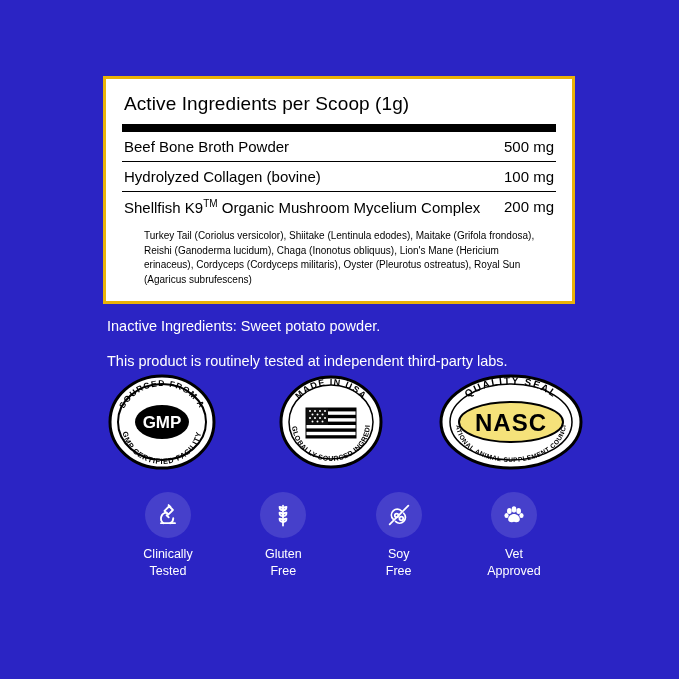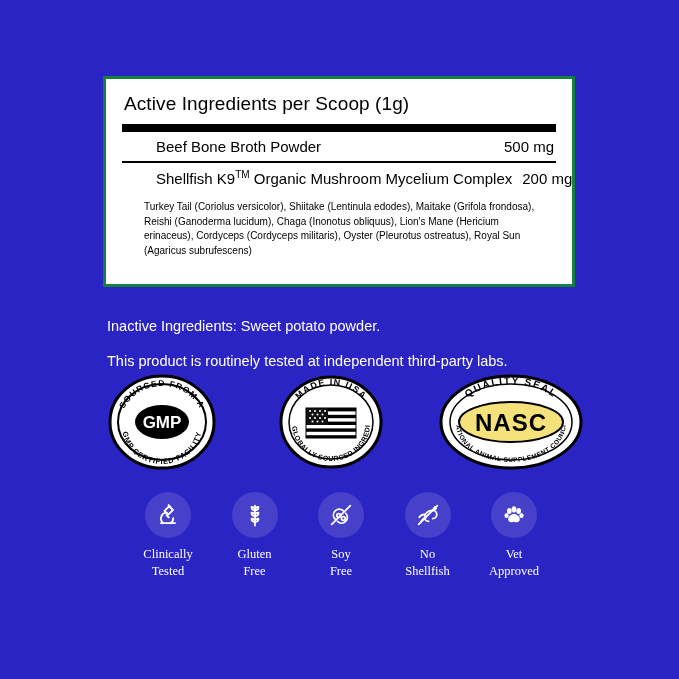--- a/index.html
+++ b/index.html
@@ -20,47 +20,46 @@
     box-sizing: border-box;
   }
 
   
   .panel {
     position: absolute;
     left: 103px;
     top: 76px;
     width: 472px;
     background: #ffffff;
-    border: 3px solid #15803d;
+    border: 3px solid #eab308;
     box-sizing: border-box;
-    padding: 12px 16px 22px 16px;
+    padding: 12px 16px 10px 16px;
   }
   .panel-title {
     font-size: 19px;
     color: #000;
     letter-spacing: 0.1px;
     margin: 2px 0 9px 2px;
   }
   .rule-thick {
     height: 8px;
     background: #000;
     margin: 0 0 0 0;
   }
   .rule-thin {
     height: 1px;
     background: #000;
   }
   .ing-row {
     display: flex;
-    align-items: center;
+    align-items: flex-start;
     justify-content: space-between;
     padding: 6px 2px 6px 2px;
     font-size: 15px;
     color: #000;
-    margin-left: 32px;
   }
   .ing-name {
     white-space: nowrap;
   }
   .ing-amt {
     white-space: nowrap;
     padding-left: 10px;
   }
   .sup {
     font-size: 10px;
@@ -113,21 +112,20 @@
     left: 126px;
     top: 492px;
     width: 430px;
     display: flex;
     justify-content: space-between;
   }
   .badge {
     width: 84px;
     text-align: center;
     color: #ffffff;
-    font-family: Liberation Serif, serif;
   }
   .badge-circle {
     width: 46px;
     height: 46px;
     margin: 0 auto 8px auto;
     border-radius: 50%;
     background: rgba(255,255,255,0.13);
     display: flex;
     align-items: center;
     justify-content: center;
@@ -146,20 +144,24 @@
   <div class="panel">
     <div class="panel-title">Active Ingredients per Scoop (1g)</div>
     <div class="rule-thick"></div>
 
     <div class="ing-row">
       <span class="ing-name">Beef Bone Broth Powder</span>
       <span class="ing-amt">500 mg</span>
     </div>
     <div class="rule-thin"></div>
 
+    <div class="ing-row">
+      <span class="ing-name">Hydrolyzed Collagen (bovine)</span>
+      <span class="ing-amt">100 mg</span>
+    </div>
     <div class="rule-thin"></div>
 
     <div class="ing-row">
       <span class="ing-name"><span>Shellfish K9</span><span class="sup">TM</span><span> Organic Mushroom Mycelium Complex</span></span>
       <span class="ing-amt">200 mg</span>
     </div>
 
     <div class="sub-list">Turkey Tail  (Coriolus versicolor), Shiitake (Lentinula edodes), Maitake (Grifola frondosa), Reishi (Ganoderma lucidum), Chaga (Inonotus obliquus), Lion's Mane (Hericium erinaceus), Cordyceps (Cordyceps militaris), Oyster (Pleurotus ostreatus), Royal Sun (Agaricus subrufescens)</div>
   </div>
 
@@ -297,35 +299,20 @@
           <path d="M9 17.5c2 2 5 2 7 0s2-5 0-7"></path>
           <circle cx="10" cy="12.5" r="1.6"></circle>
           <circle cx="14" cy="15" r="1.6"></circle>
           <path d="M4 20L20 4"></path>
         </svg>
       </div>
       <div class="badge-label">Soy
 Free</div>
     </div>
 
-    <div class="badge">
-      <div class="badge-circle">
-        <svg width="28" height="28" viewBox="0 0 24 24" fill="none" stroke="#ffffff" stroke-width="1.5" stroke-linecap="round" stroke-linejoin="round">
-          <path d="M16 8c-4 0-7 2.5-7 6 0 2 1.5 3.5 3.5 3.5"></path>
-          <path d="M16 8c2 0 3.5 1.5 3.5 3.5S18 15 16 15"></path>
-          <path d="M9 11.5c-2 0-3.5 1-4.5 2.5"></path>
-          <path d="M10 14.5c-2 .5-3 1.5-4 3"></path>
-          <path d="M16 8l2-3"></path>
-          <path d="M16 8l3-1.5"></path>
-          <path d="M4 20L20 4"></path>
-        </svg>
-      </div>
-      <div class="badge-label">No
-Shellfish</div>
-    </div>
 
     <div class="badge">
       <div class="badge-circle">
         <svg width="28" height="28" viewBox="0 0 24 24" fill="#ffffff">
           <ellipse cx="8" cy="8.5" rx="2" ry="2.6"></ellipse>
           <ellipse cx="12" cy="7.2" rx="2" ry="2.7"></ellipse>
           <ellipse cx="16" cy="8.5" rx="2" ry="2.6"></ellipse>
           <ellipse cx="18.4" cy="12.4" rx="1.8" ry="2.2"></ellipse>
           <ellipse cx="5.6" cy="12.4" rx="1.8" ry="2.2"></ellipse>
           <path d="M12 11.2c2.6 0 5 2.2 5 4.4 0 1.8-1.6 2.8-3.2 2.6-.9-.1-1.5-.4-1.8-.4s-.9.3-1.8.4c-1.6.2-3.2-.8-3.2-2.6 0-2.2 2.4-4.4 5-4.4z"></path>

